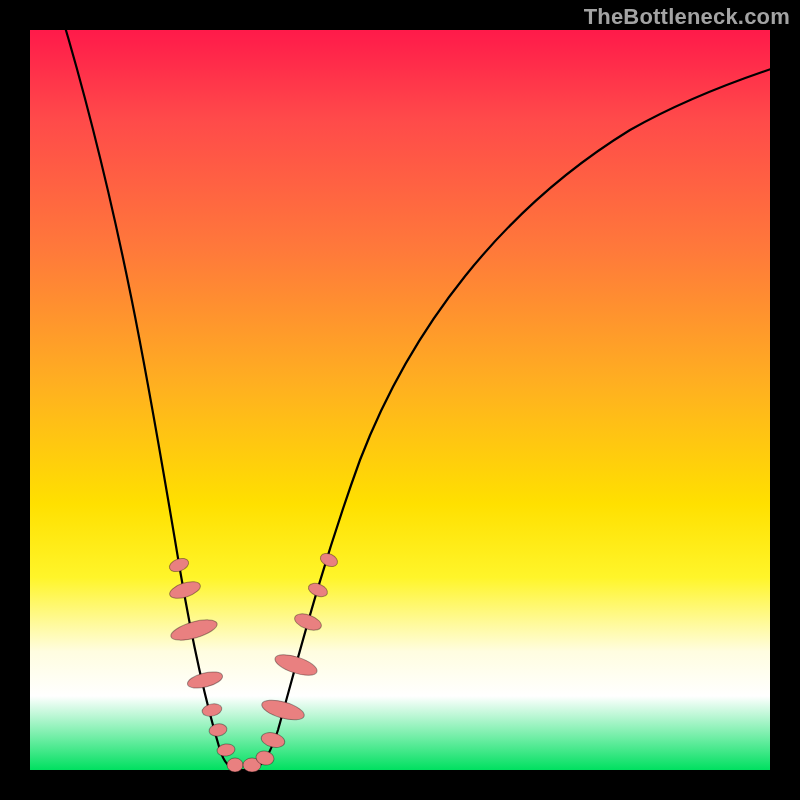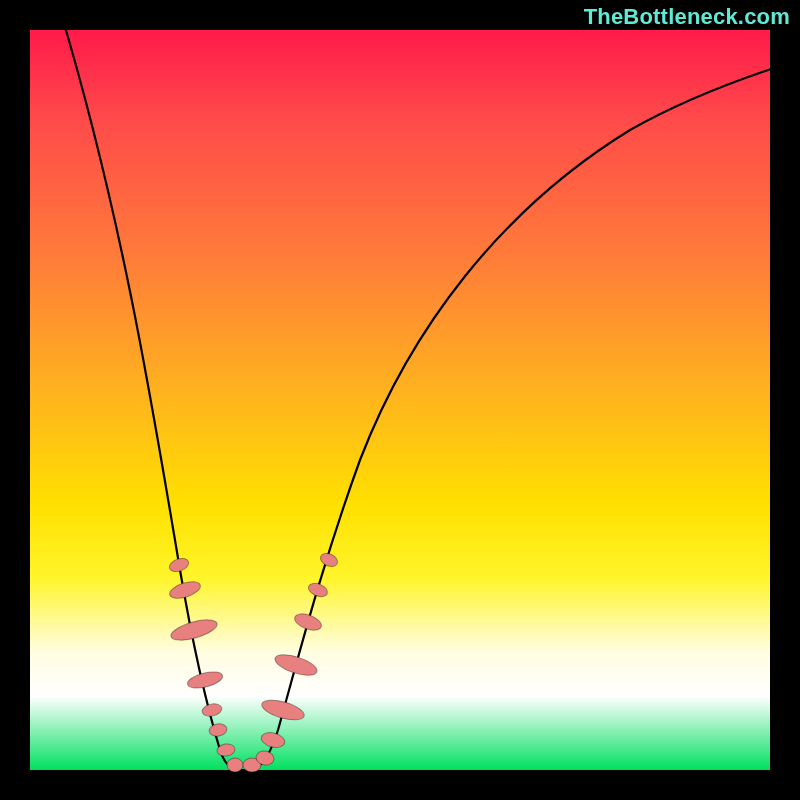--- a/index.html
+++ b/index.html
@@ -25,21 +25,21 @@
       #ffe000 64%,
       #fff52a 74%,
       #fffde0 84%,
       #ffffff 90%,
       #00e060 100%);
   }
   .watermark {
     position: absolute;
     top: 4px;
     right: 10px;
-    color: #5eead4;
+    color: #a3a3a3;
     font-size: 22px;
     font-weight: 600;
     letter-spacing: 0.2px;
     user-select: none;
   }
   svg.curve {
     position: absolute;
     left: 0;
     top: 0;
     width: 740px;

